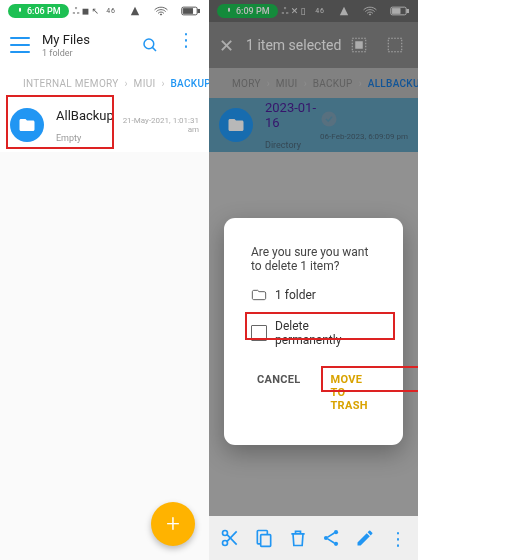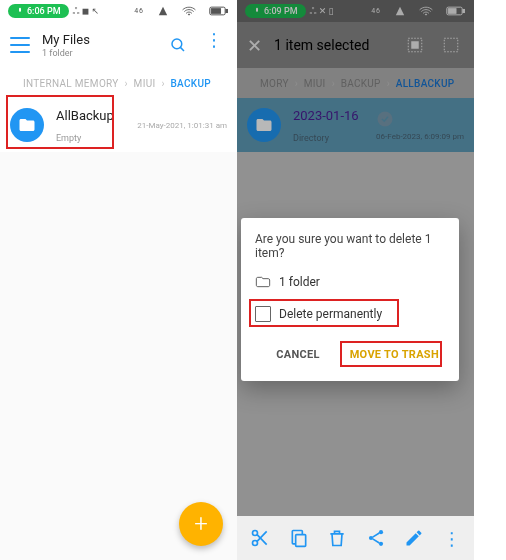--- a/index.html
+++ b/index.html
@@ -1,16 +1,16 @@
 <!DOCTYPE html>
 <html><head>
 <meta charset="utf-8">
 <style>
   html,body{margin:0;padding:0;font-family:-apple-system,Roboto,Arial,sans-serif;background:#fff;font-size:12px;-webkit-font-smoothing:antialiased}
-  .dual{display:flex;width:474px;height:560px}
+  .dual{display:flex;width:418px;height:560px}
   .screen{width:253px;height:560px;position:relative;overflow:hidden;background:#fafafa}
   .screen.right{background:#c9c9c9}
 
   
   .status{height:22px;background:#fff;display:flex;align-items:center;padding:0 8px;font-size:10px;color:#333}
   .right .status{background:#6b6b6b}
   .pill{background:#1dc053;color:#fff;border-radius:11px;padding:2px 8px;display:flex;align-items:center;gap:3px;font-size:9px;font-weight:500}
   .pill svg{width:8px;height:8px;fill:#fff}
   .status-icons{margin-left:auto;color:#555;font-size:10px;letter-spacing:1px;display:flex;align-items:center;gap:13px}
   .status-ext{font-size:9px;color:#555;margin-left:4px}
@@ -19,21 +19,21 @@
   
   .hdr{height:46px;background:#fff;display:flex;align-items:center;padding:0 10px}
   .right .hdr{background:#888}
   .hamb{width:20px;height:20px;display:flex;flex-direction:column;justify-content:space-around;padding:3px 0}
   .hamb span{height:2px;background:#2196f3;border-radius:1px}
   .title-blk{margin-left:12px;flex:1}
   .title{font-size:13px;color:#222;font-weight:400}
   .sub{font-size:9px;color:#8a8a8a;margin-top:1px}
   .hdr-icons{display:flex;gap:18px;align-items:center;margin-right:4px}
   .ico{width:18px;height:18px;color:#2196f3}
-  .right .title{color:#000000;font-size:14px}
+  .right .title{color:#ffffff;font-size:14px}
   .close-x{font-size:18px;color:#f0f0f0;font-weight:300}
   .sel-icons svg{width:18px;height:18px;stroke:#f0f0f0;fill:none;stroke-width:1.3}
 
   
   .crumbs{height:30px;background:#fff;display:flex;align-items:center;font-size:10px;padding:0 23px;overflow:hidden}
   .right .crumbs{background:#b3b3b3}
   .crumb{color:#b5b5b5;letter-spacing:0.3px;white-space:nowrap}
   .crumb.active{color:#2196f3;font-weight:500}
   .chev{color:#c5c5c5;margin:0 6px;font-size:10px}
   .right .crumb{color:#858585}
@@ -60,21 +60,21 @@
   
   .fab{position:absolute;width:44px;height:44px;border-radius:50%;background:#ffb300;right:14px;bottom:14px;display:flex;align-items:center;justify-content:center;box-shadow:0 3px 6px rgba(0,0,0,0.25);font-size:24px;color:#fff;font-weight:300}
 
   
   .btm{position:absolute;bottom:0;left:0;right:0;height:44px;background:#efefef;display:flex;align-items:center;justify-content:space-around;padding:0 4px}
   .btm svg{width:20px;height:20px;fill:#2196f3}
   .btm .dots{color:#2196f3;font-size:18px}
 
   
   .scrim{position:absolute;inset:0;background:rgba(0,0,0,0.28)}
-  .dialog{position:absolute;left:4px;right:15px;top:218px;background:#fff;border-radius:3px;padding:14px;box-shadow:0 8px 24px rgba(0,0,0,0.3)}
+  .dialog{position:absolute;left:15px;right:15px;top:218px;background:#fff;border-radius:11px;padding:27px;box-shadow:0 8px 24px rgba(0,0,0,0.3)}
   .dlg-msg{font-size:12px;color:#444;margin-bottom:14px}
   .dlg-row{display:flex;align-items:center;gap:8px;font-size:12px;color:#333;margin-bottom:12px}
   .dlg-row svg{width:16px;height:16px;stroke:#555;fill:none;stroke-width:1.4}
   .chk{width:14px;height:14px;border:1.4px solid #666;border-radius:1px;flex-shrink:0}
   .dlg-actions{display:flex;justify-content:flex-end;gap:18px;margin-top:16px}
   .dl-btn{font-size:11px;font-weight:700;letter-spacing:0.3px;color:#555;padding:6px 6px}
   .dl-btn.primary{color:#d9a300}
 </style>
 </head>
 <body>

